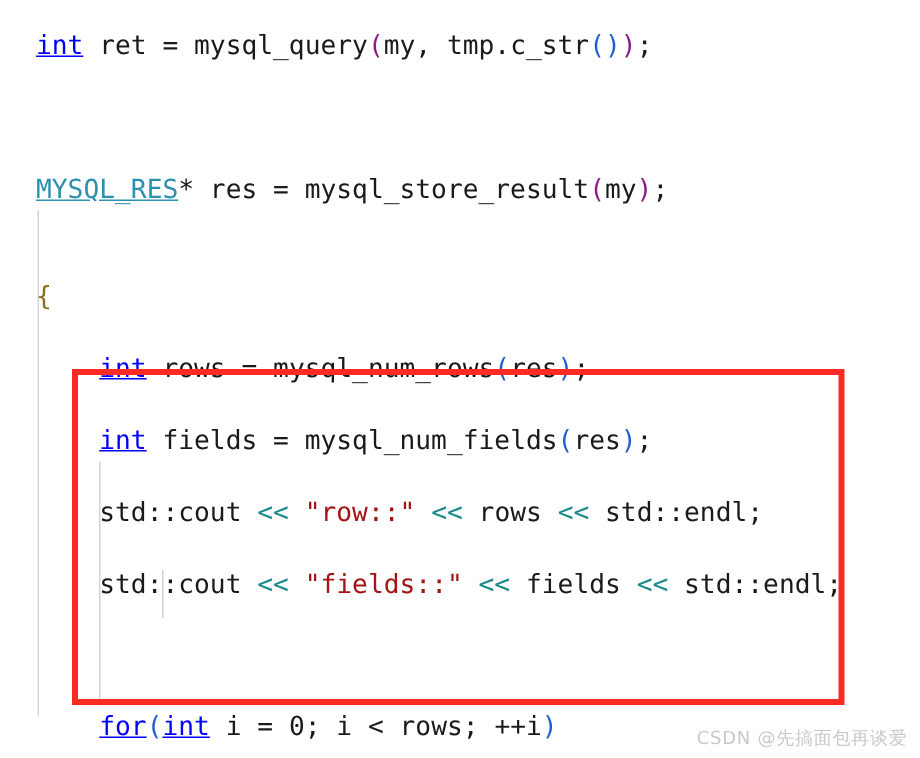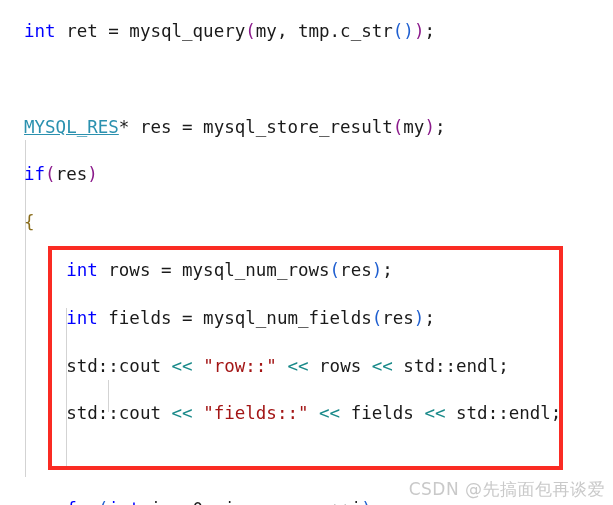--- a/index.html
+++ b/index.html
@@ -36,21 +36,21 @@
     height: 23.8px;
     line-height: 23.8px;
     font-size: 17.5px;
     white-space: pre;
     color: #000000;
     padding-left: 24px;
     letter-spacing: 0px;
   }
 
   
-  .kw      { color: #0000ff; }          
+  .kw      { color: #0000ff; text-decoration: underline; }          
   .type    { color: #2b91af; text-decoration: underline; }          
   .id      { color: #1a1a1a; }          
   .str     { color: #a31515; }          
   .num     { color: #1a1a1a; }          
   .shift   { color: #1a8a8a; }          
   .p1      { color: #8b1a8b; }          
   .p2      { color: #1f5fd0; }          
   .br-gold { color: #8a6d1b; }          
   .semi    { color: #1a1a1a; }
 
@@ -69,21 +69,21 @@
     pointer-events: none;
     background: transparent;
   }
 
   
   #watermark {
     position: absolute;
     right: 8px;
     bottom: 4px;
     font-family: "DejaVu Sans", "Liberation Sans", sans-serif;
-    font-size: 17px;
+    font-size: 12px;
     color: #c9c9c9;
     white-space: nowrap;
     letter-spacing: 0.5px;
   }
 </style>
 </head>
 <body>
 
 <div id="editor">
 
@@ -92,21 +92,20 @@
     <div class="guide" style="left: 25px; top: 132px; height: 337px; background: rgb(211, 211, 211);"></div>
     <div class="guide" style="left: 66px; top: 300px; height: 158px; background: rgb(211, 211, 211);"></div>
     <div class="guide" style="left: 108px; top: 372px; height: 32px; background: rgb(211, 211, 211);"></div>
 
     <div class="line" style="top:12px;"><span class="kw" style="color: rgb(0, 0, 255);">int</span><span class="id" style="color: rgb(26, 26, 26);"> ret = mysql_query</span><span class="p1" style="color: rgb(139, 26, 139);">(</span><span class="id" style="color: rgb(26, 26, 26);">my, tmp.c_str</span><span class="p2" style="color: rgb(31, 95, 208);">(</span><span class="p2" style="color: rgb(31, 95, 208);">)</span><span class="p1" style="color: rgb(139, 26, 139);">)</span><span class="semi" style="color: rgb(26, 26, 26);">;</span></div>
 
     <div class="line" style="top:36px;"></div>
 
     <div class="line" style="top:60px;"><span class="type" style="color: rgb(43, 145, 175);">MYSQL_RES</span><span class="id" style="color: rgb(26, 26, 26);">* res = mysql_store_result</span><span class="p1" style="color: rgb(139, 26, 139);">(</span><span class="id" style="color: rgb(26, 26, 26);">my</span><span class="p1" style="color: rgb(139, 26, 139);">)</span><span class="semi" style="color: rgb(26, 26, 26);">;</span></div>
 
-    <div class="line" style="top:84px;"><span class="kw" style="color: rgb(0, 0, 255);">if</span><span class="p1" style="color: rgb(139, 26, 139);">(</span><span class="id" style="color: rgb(26, 26, 26);">res</span><span class="p1" style="color: rgb(139, 26, 139);">)</span></div>
 
     <div class="line" style="top:108px;"><span class="br-gold">{</span></div>
 
     <div class="line" style="top:132px;">    <span class="kw" style="color: rgb(0, 0, 255);">int</span><span class="id" style="color: rgb(26, 26, 26);"> rows = mysql_num_rows</span><span class="p2" style="color: rgb(31, 95, 208);">(</span><span class="id" style="color: rgb(26, 26, 26);">res</span><span class="p2" style="color: rgb(31, 95, 208);">)</span><span class="semi" style="color: rgb(26, 26, 26);">;</span></div>
 
     <div class="line" style="top:156px;">    <span class="kw" style="color: rgb(0, 0, 255);">int</span><span class="id" style="color: rgb(26, 26, 26);"> fields = mysql_num_fields</span><span class="p2" style="color: rgb(31, 95, 208);">(</span><span class="id" style="color: rgb(26, 26, 26);">res</span><span class="p2" style="color: rgb(31, 95, 208);">)</span><span class="semi" style="color: rgb(26, 26, 26);">;</span></div>
 
     <div class="line" style="top:180px;">    <span class="id" style="color: rgb(26, 26, 26);">std::cout </span><span class="shift" style="color: rgb(26, 138, 138);">&lt;&lt;</span><span class="id" style="color: rgb(26, 26, 26);"> </span><span class="str" style="color: rgb(163, 21, 21);">"row::"</span><span class="id" style="color: rgb(26, 26, 26);"> </span><span class="shift" style="color: rgb(26, 138, 138);">&lt;&lt;</span><span class="id" style="color: rgb(26, 26, 26);"> rows </span><span class="shift" style="color: rgb(26, 138, 138);">&lt;&lt;</span><span class="id" style="color: rgb(26, 26, 26);"> std::endl</span><span class="semi" style="color: rgb(26, 26, 26);">;</span></div>
 
     <div class="line" style="top:204px;">    <span class="id" style="color: rgb(26, 26, 26);">std::cout </span><span class="shift" style="color: rgb(26, 138, 138);">&lt;&lt;</span><span class="id" style="color: rgb(26, 26, 26);"> </span><span class="str" style="color: rgb(163, 21, 21);">"fields::"</span><span class="id" style="color: rgb(26, 26, 26);"> </span><span class="shift" style="color: rgb(26, 138, 138);">&lt;&lt;</span><span class="id" style="color: rgb(26, 26, 26);"> fields </span><span class="shift" style="color: rgb(26, 138, 138);">&lt;&lt;</span><span class="id" style="color: rgb(26, 26, 26);"> std::endl</span><span class="semi" style="color: rgb(26, 26, 26);">;</span></div>

